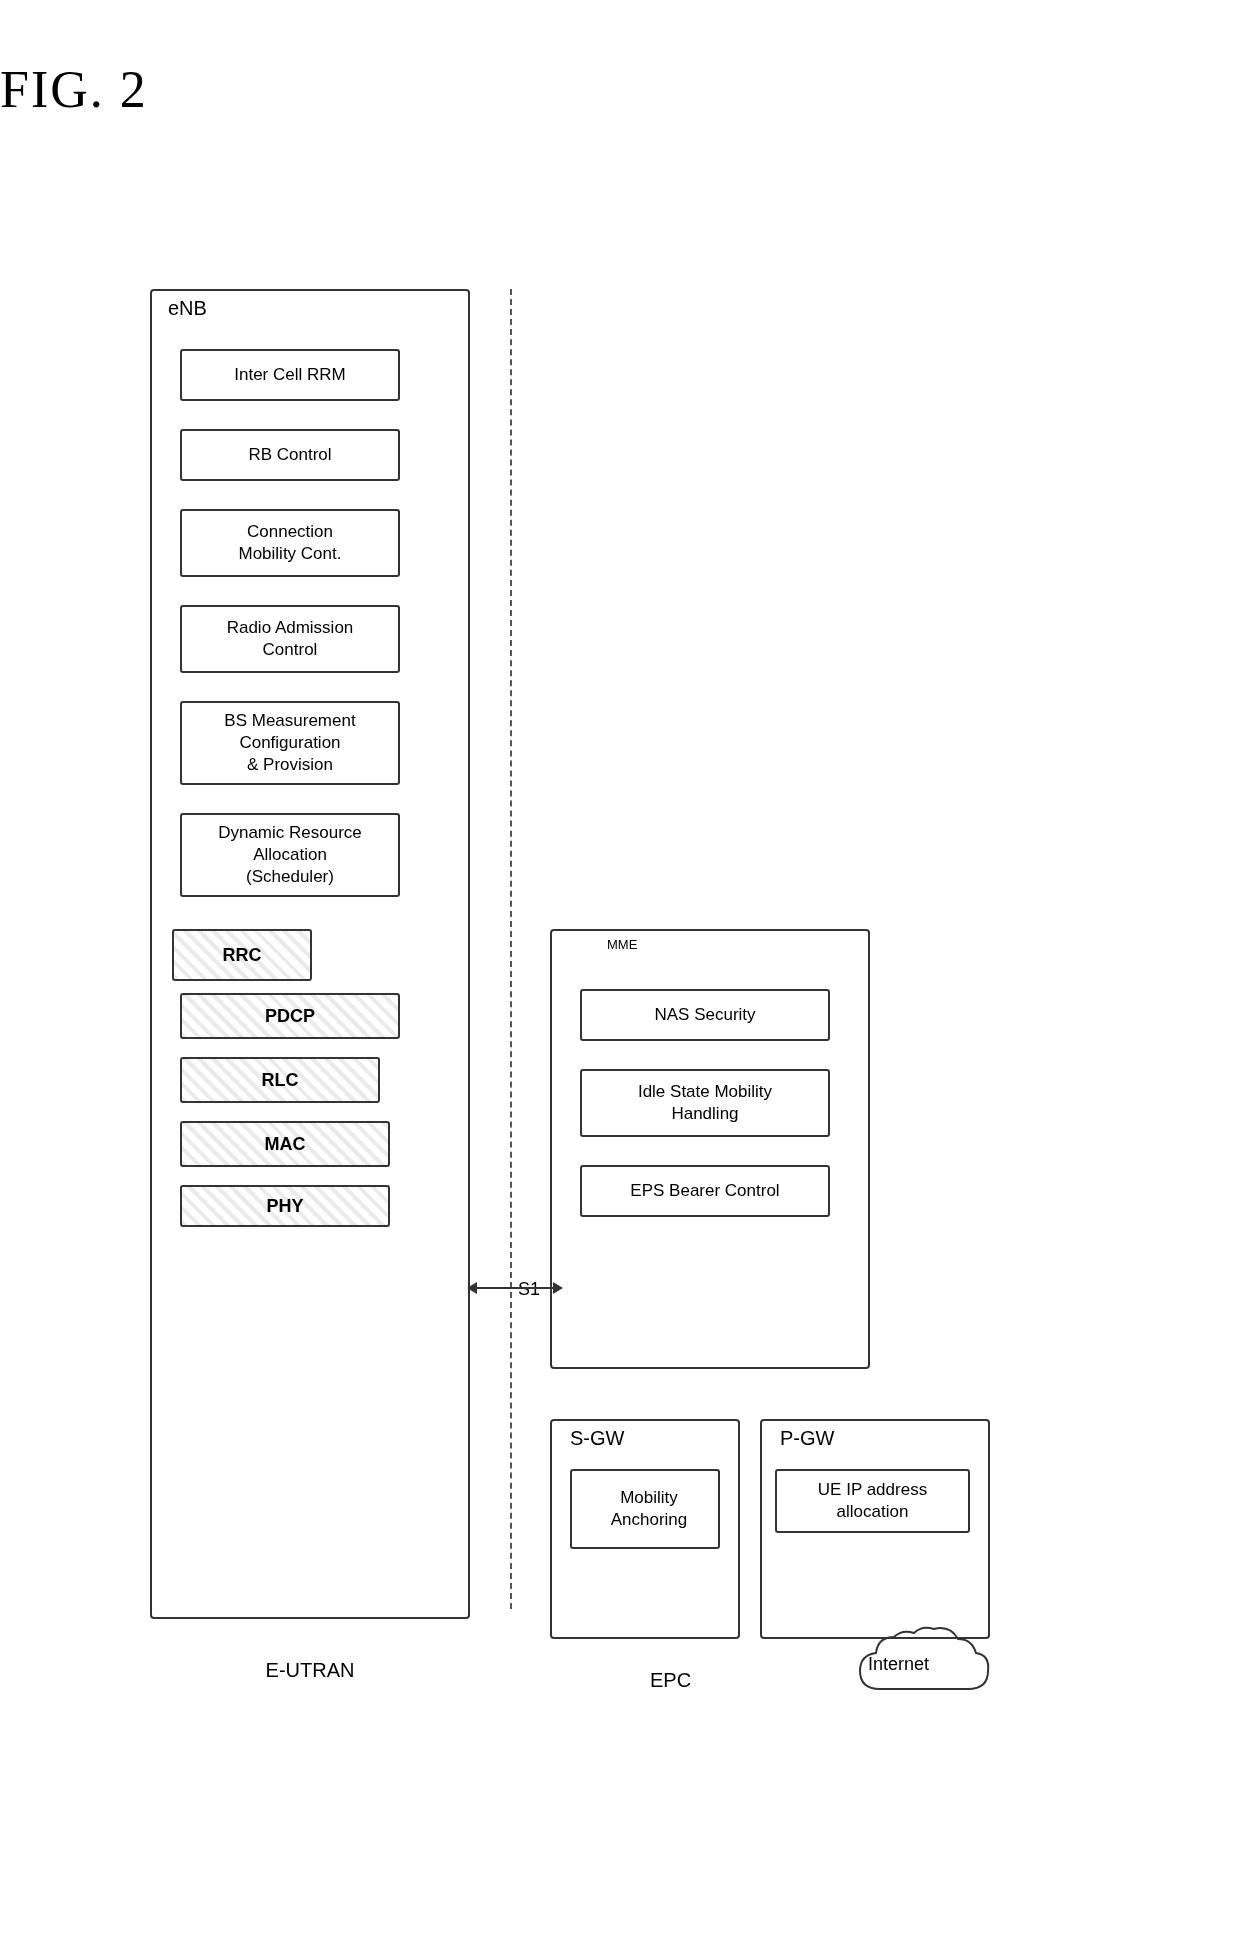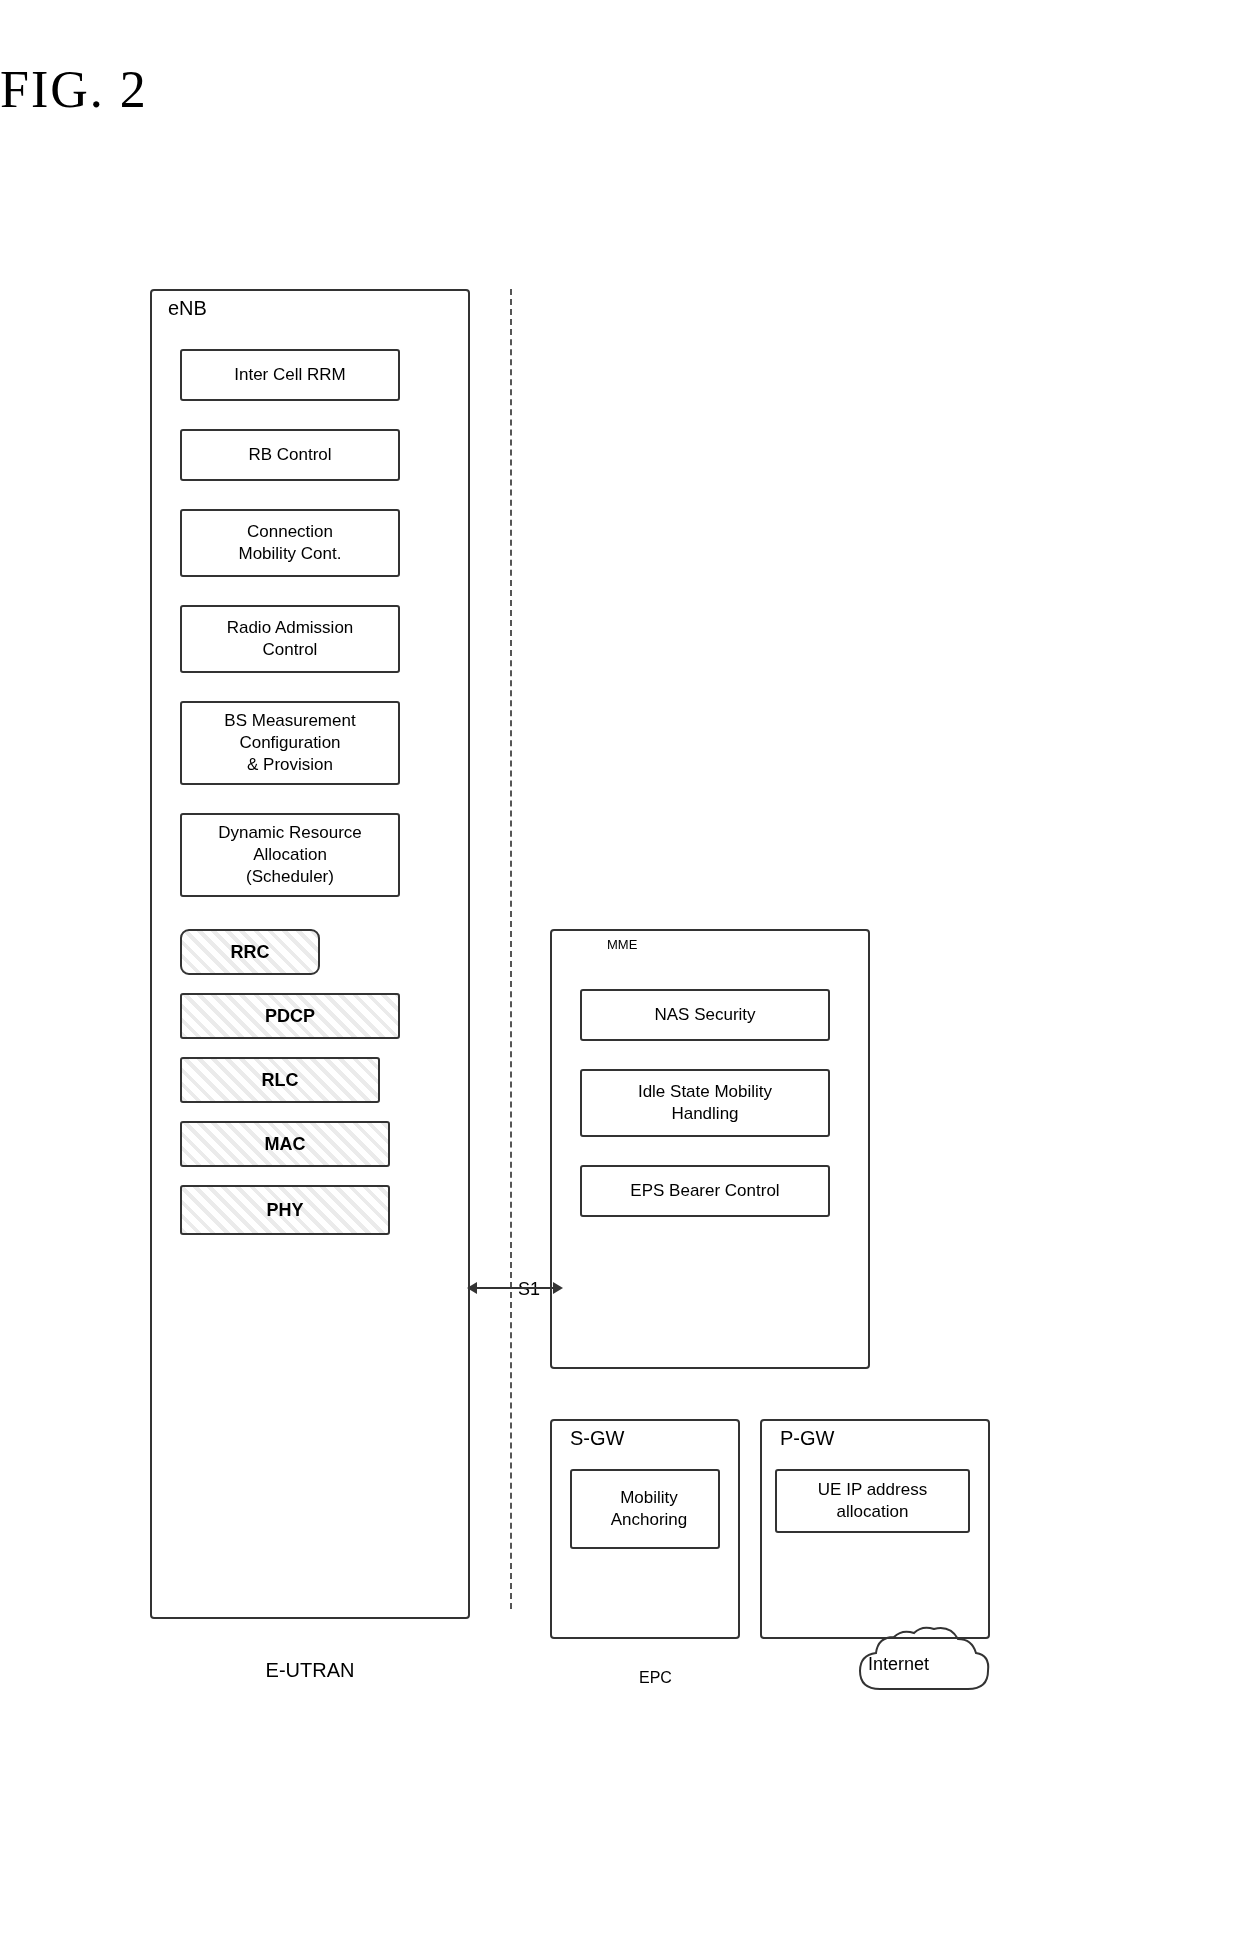--- a/index.html
+++ b/index.html
@@ -107,25 +107,25 @@
       );
     }
     .hatch-box span {
       background: transparent;
       font-weight: bold;
       font-size: 18px;
       z-index: 1;
       position: relative;
     }
 
-    .box-rrc   { left: 60px; top: 700px; width: 140px; height: 46px; border-radius: 9px; }
+    .box-rrc   { left: 52px; top: 700px; width: 140px; height: 52px; }
     .box-pdcp  { left: 60px; top: 764px; width: 220px; height: 46px; }
     .box-rlc   { left: 60px; top: 828px; width: 200px; height: 46px; }
     .box-mac   { left: 60px; top: 892px; width: 210px; height: 46px; }
-    .box-phy   { left: 60px; top: 956px; width: 210px; height: 50px; }
+    .box-phy   { left: 60px; top: 956px; width: 210px; height: 42px; }
 
     
     .eutran-label {
       position: absolute;
       left: 90px;
       top: 1430px;
       font-size: 20px;
       font-weight: normal;
       text-align: center;
       width: 200px;
@@ -250,23 +250,23 @@
       width: 195px; height: 64px;
     }
     .box-packet-filtering {
       left: 655px; top: 1322px;
       width: 195px; height: 52px;
     }
 
     
     .epc-label {
       position: absolute;
-      left: 519px;
+      left: 530px;
       top: 1440px;
-      font-size: 16px;
+      font-size: 20px;
     }
 
     
     .cloud {
       position: absolute;
       left: 730px;
       top: 1390px;
       width: 160px;
       height: 100px;
     }

